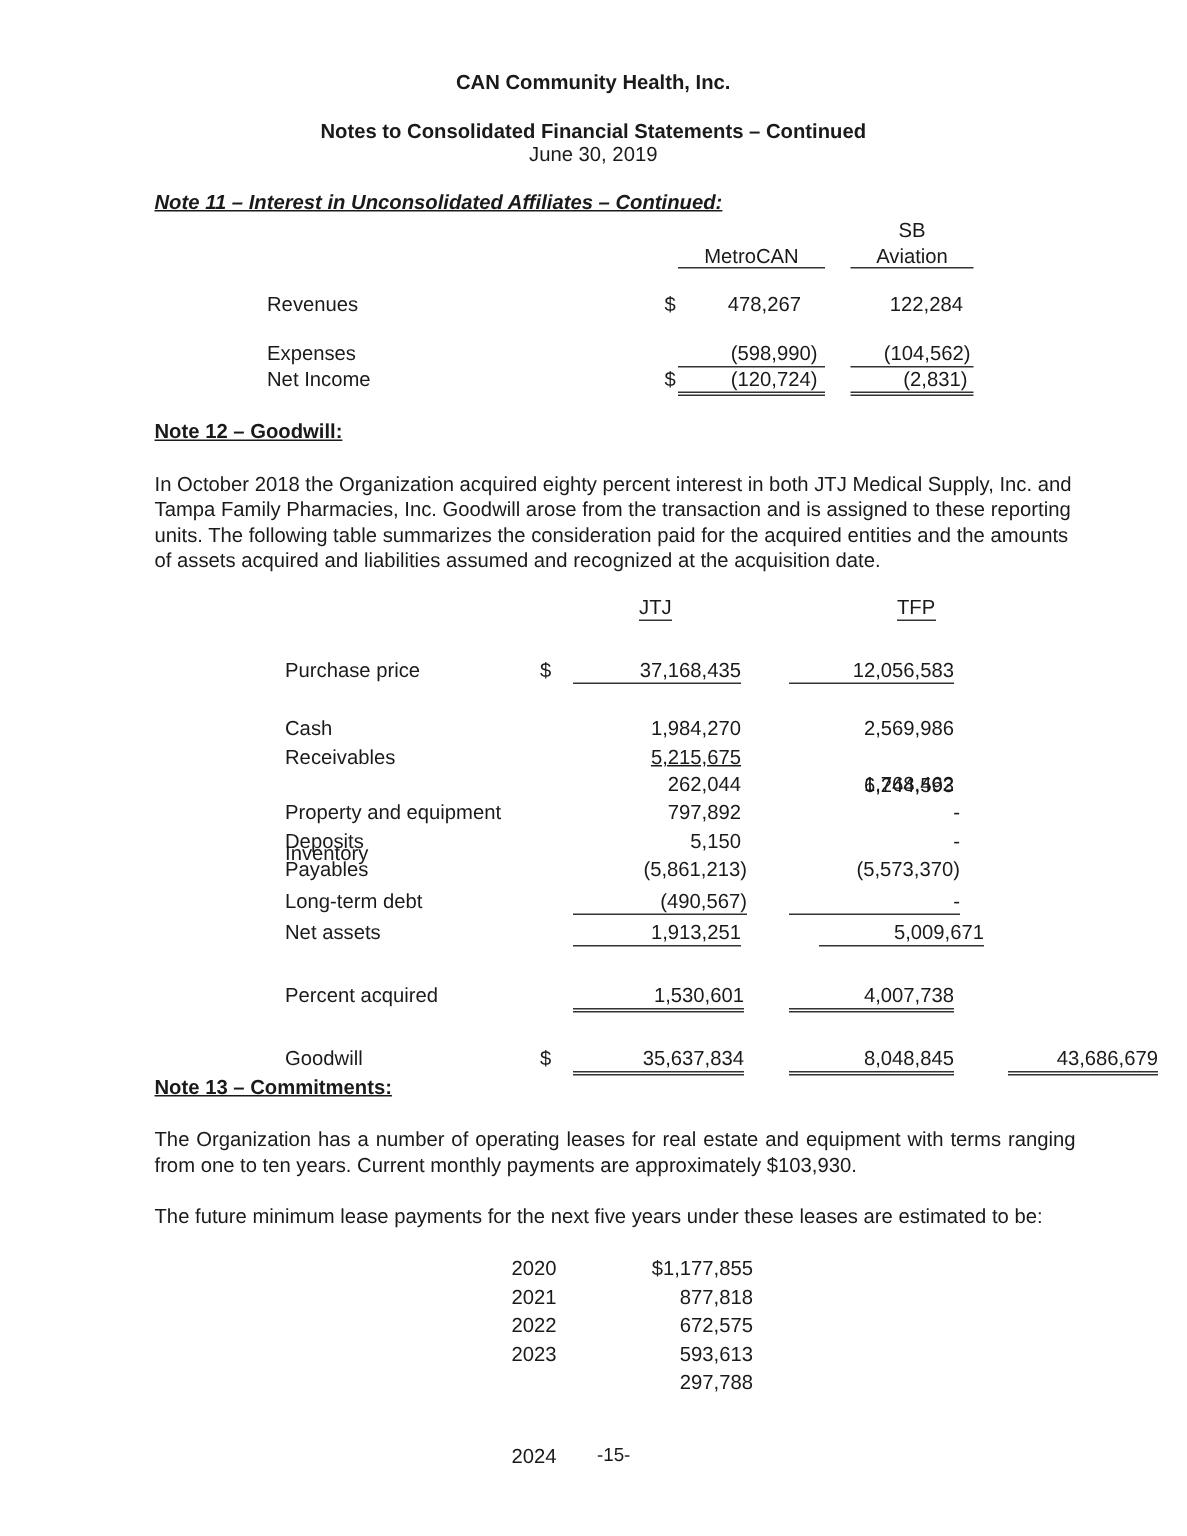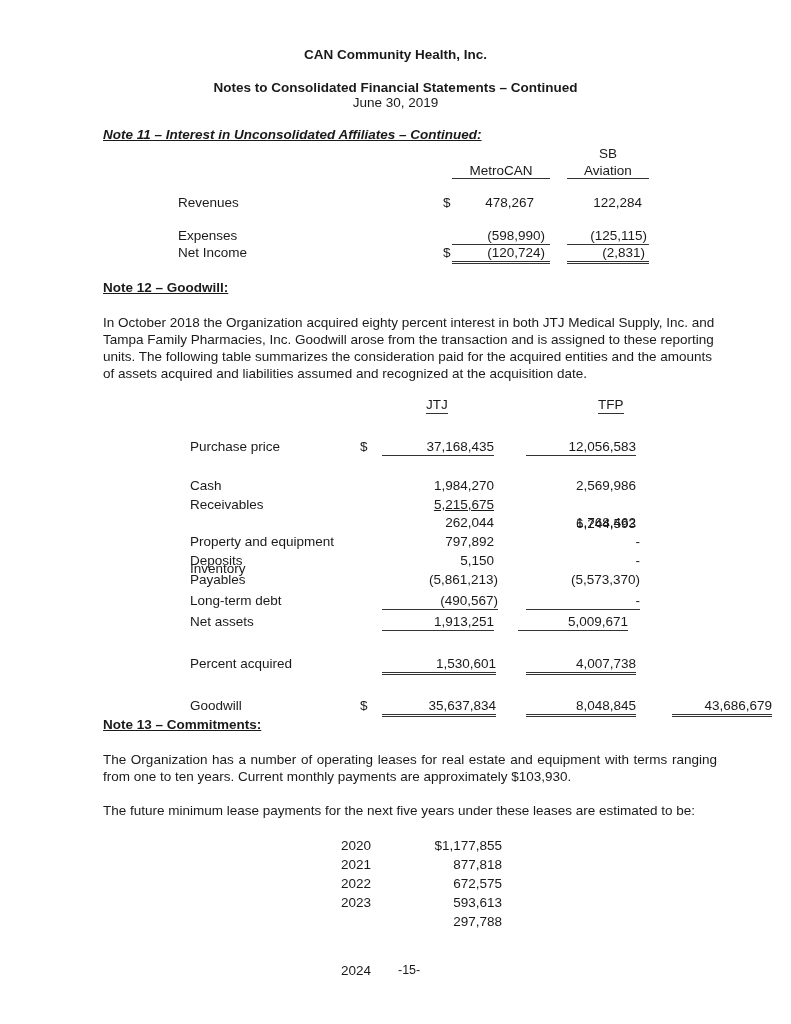--- a/index.html
+++ b/index.html
@@ -32,21 +32,21 @@
   <div class="cell" style="top:162px; left:567px; width:82px; text-align:center;">Aviation</div>
   <div class="abs ul" style="top:178px; left:567px; width:82px;"></div>
 
   <div class="cell" style="top:194px; left:178px; text-align:left;">Revenues</div>
   <div class="cell" style="top:194px; left:443px; text-align:left;">$</div>
   <div class="cell" style="top:194px; left:452px; width:82px;">478,267</div>
   <div class="cell" style="top:194px; left:567px; width:75px;">122,284</div>
 
   <div class="cell" style="top:227px; left:178px; text-align:left;">Expenses</div>
   <div class="cell ul" style="top:227px; left:452px; width:93px; padding-right:5px;">(598,990)</div>
-  <div class="cell ul" style="top:227px; left:567px; width:80px; padding-right:2px;">(125,115)</div>
+  <div class="cell ul" style="top:227px; left:567px; width:80px; padding-right:2px;">(104,562)</div>
 
   <div class="cell" style="top:244px; left:178px; text-align:left;">Net Income</div>
   <div class="cell" style="top:244px; left:443px; text-align:left;">$</div>
   <div class="cell dul" style="top:244px; left:452px; width:93px; padding-right:5px;">(120,724)</div>
   <div class="cell dul" style="top:244px; left:567px; width:78px; padding-right:4px;">(2,831)</div>
 </div>
 
 <div class="abs heading" style="top:280px;">Note 12 – Goodwill:</div>
 <div class="para" style="top:314px;">In October 2018 the Organization acquired eighty percent interest in both JTJ Medical Supply, Inc. and Tampa Family Pharmacies, Inc.  Goodwill arose from the transaction and is assigned to these reporting units.  The following table summarizes the consideration paid for the acquired entities and the amounts of assets acquired and liabilities assumed and recognized at the acquisition date.</div>
 
@@ -82,21 +82,21 @@
   <div class="cell" style="top:571px; left:190px; text-align:left;">Payables</div>
   <div class="cell" style="top:571px; left:382px; width:116px;">(5,861,213)</div>
   <div class="cell" style="top:571px; left:526px; width:114px;">(5,573,370)</div>
 
   <div class="cell" style="top:592px; left:190px; text-align:left;">Long-term debt</div>
   <div class="cell ul" style="top:592px; left:382px; width:116px;">(490,567)</div>
   <div class="cell ul" style="top:592px; left:526px; width:114px;">-</div>
 
   <div class="cell" style="top:613px; left:190px; text-align:left;">Net assets</div>
   <div class="cell ul" style="top:613px; left:382px; width:112px;">1,913,251</div>
-  <div class="cell ul" style="top:613px; left:518px; width:110px;">5,009,671</div>
+  <div class="cell ul" style="top:613px; left:546px; width:110px;">5,009,671</div>
 
   <div class="cell" style="top:655px; left:190px; text-align:left;">Percent acquired</div>
   <div class="cell dul" style="top:655px; left:382px; width:114px;">1,530,601</div>
   <div class="cell dul" style="top:655px; left:526px; width:110px;">4,007,738</div>
 
   <div class="cell" style="top:697px; left:190px; text-align:left;">Goodwill</div>
   <div class="cell" style="top:697px; left:360px; text-align:left;">$</div>
   <div class="cell dul" style="top:697px; left:382px; width:114px;">35,637,834</div>
   <div class="cell dul" style="top:697px; left:526px; width:110px;">8,048,845</div>
   <div class="cell dul" style="top:697px; left:672px; width:100px;">43,686,679</div>

